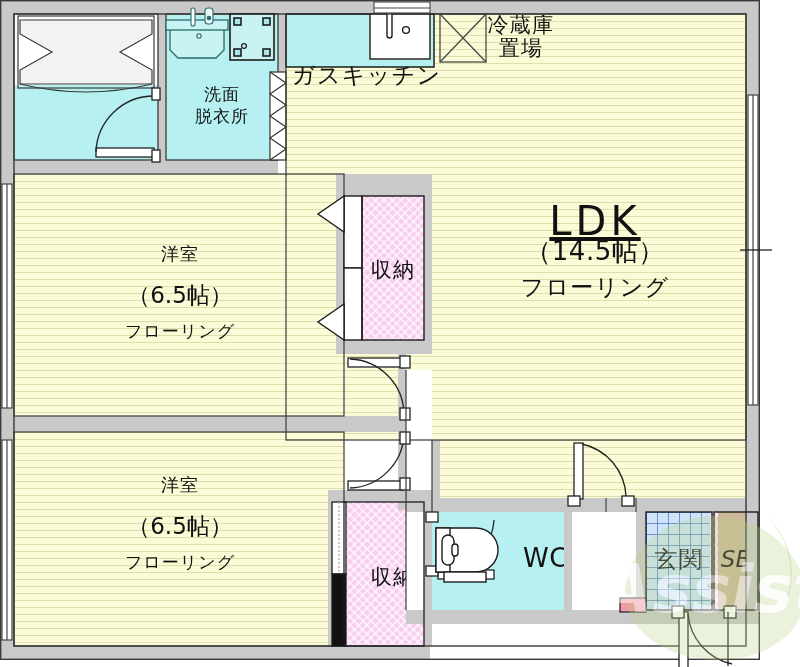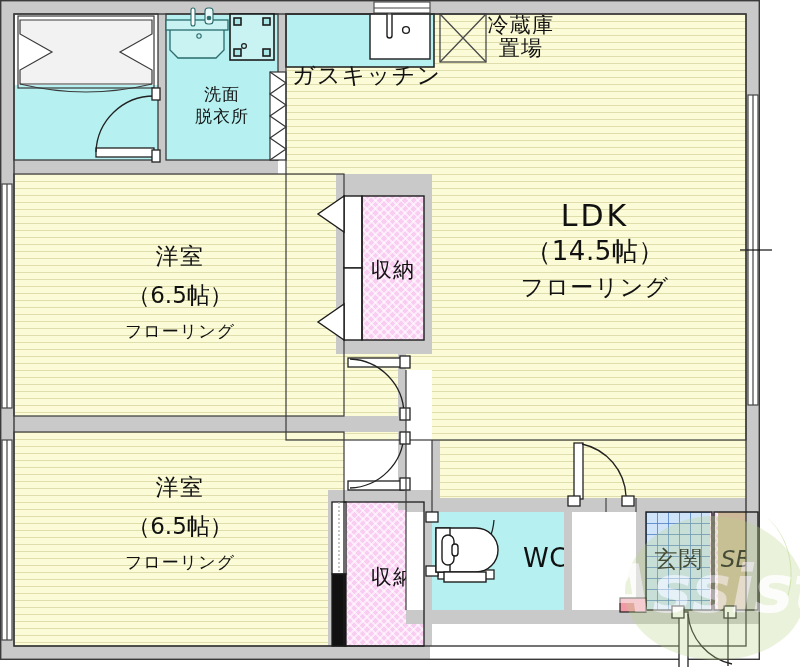--- a/index.html
+++ b/index.html
@@ -27,25 +27,25 @@
       repeating-linear-gradient(to right, rgba(70,120,190,.75) 0 1px, rgba(0,0,0,0) 1px 11px),
       repeating-linear-gradient(to bottom, rgba(70,120,190,.75) 0 1px, rgba(0,0,0,0) 1px 11px);
   }
   .sb{background:#cdb89a;}
   .white{background:#ffffff;}
   .wall{background:#c9c9c9;}
 
   
   .lbl{color:#111;white-space:nowrap;line-height:1.18;text-align:center;}
   .lbl.jp{letter-spacing:.06em;}
-  .big{font-size:23px;}
+  .big{font-size:18px;}
   .mid{font-size:23px;}
   .sm{font-size:17px;}
   .xs{font-size:21px;}
-  .ldkT{font-size:30px;letter-spacing:.10em;}
+  .ldkT{font-size:40px;letter-spacing:.10em;text-decoration:underline;}
   .ldkS{font-size:26px;letter-spacing:.02em;}
   .wc{font-size:26px;letter-spacing:.02em;}
 
   svg.ov{position:absolute;left:0;top:0;width:800px;height:667px;pointer-events:none;}
   .wm{position:absolute;left:613px;top:508px;width:200px;height:160px;opacity:.55;}
 </style>
 </head>
 <body>
 
 <div id="plan">

